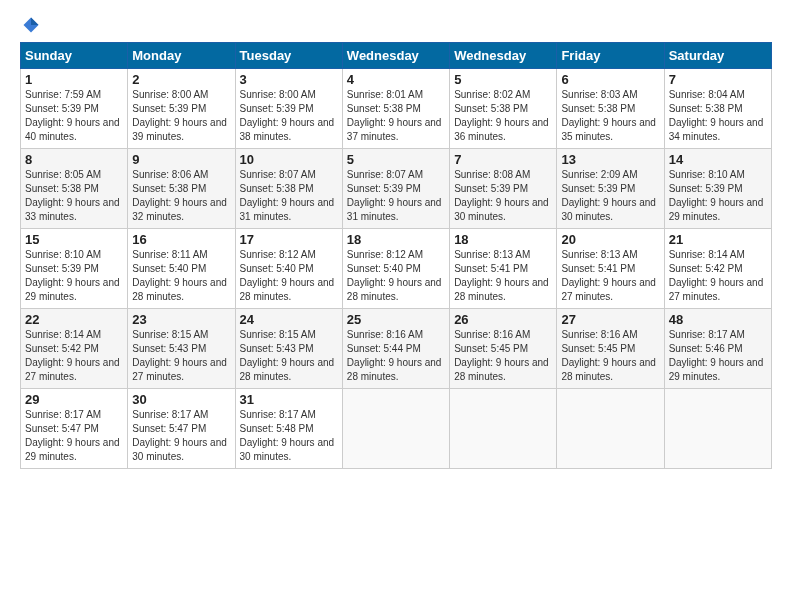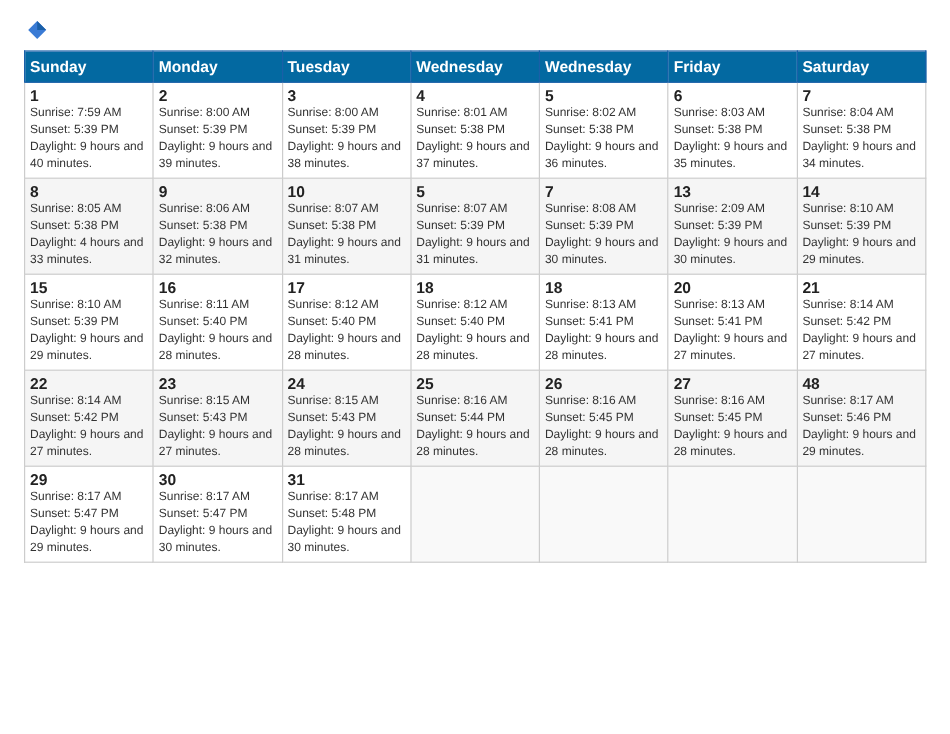--- a/index.html
+++ b/index.html
@@ -185,21 +185,21 @@
           <span>Daylight: 9 hours and 34 minutes.</span>
         </div>
       </td>
         </tr>
         <tr>
           <td>
         <span class="day-num">8</span>
         <div class="day-info">
           <span>Sunrise: 8:05 AM</span><br>
           <span>Sunset: 5:38 PM</span><br>
-          <span>Daylight: 4 hours and 33 minutes.</span>
+          <span>Daylight: 9 hours and 33 minutes.</span>
         </div>
       </td>
           <td>
         <span class="day-num">9</span>
         <div class="day-info">
           <span>Sunrise: 8:06 AM</span><br>
           <span>Sunset: 5:38 PM</span><br>
           <span>Daylight: 9 hours and 32 minutes.</span>
         </div>
       </td>

